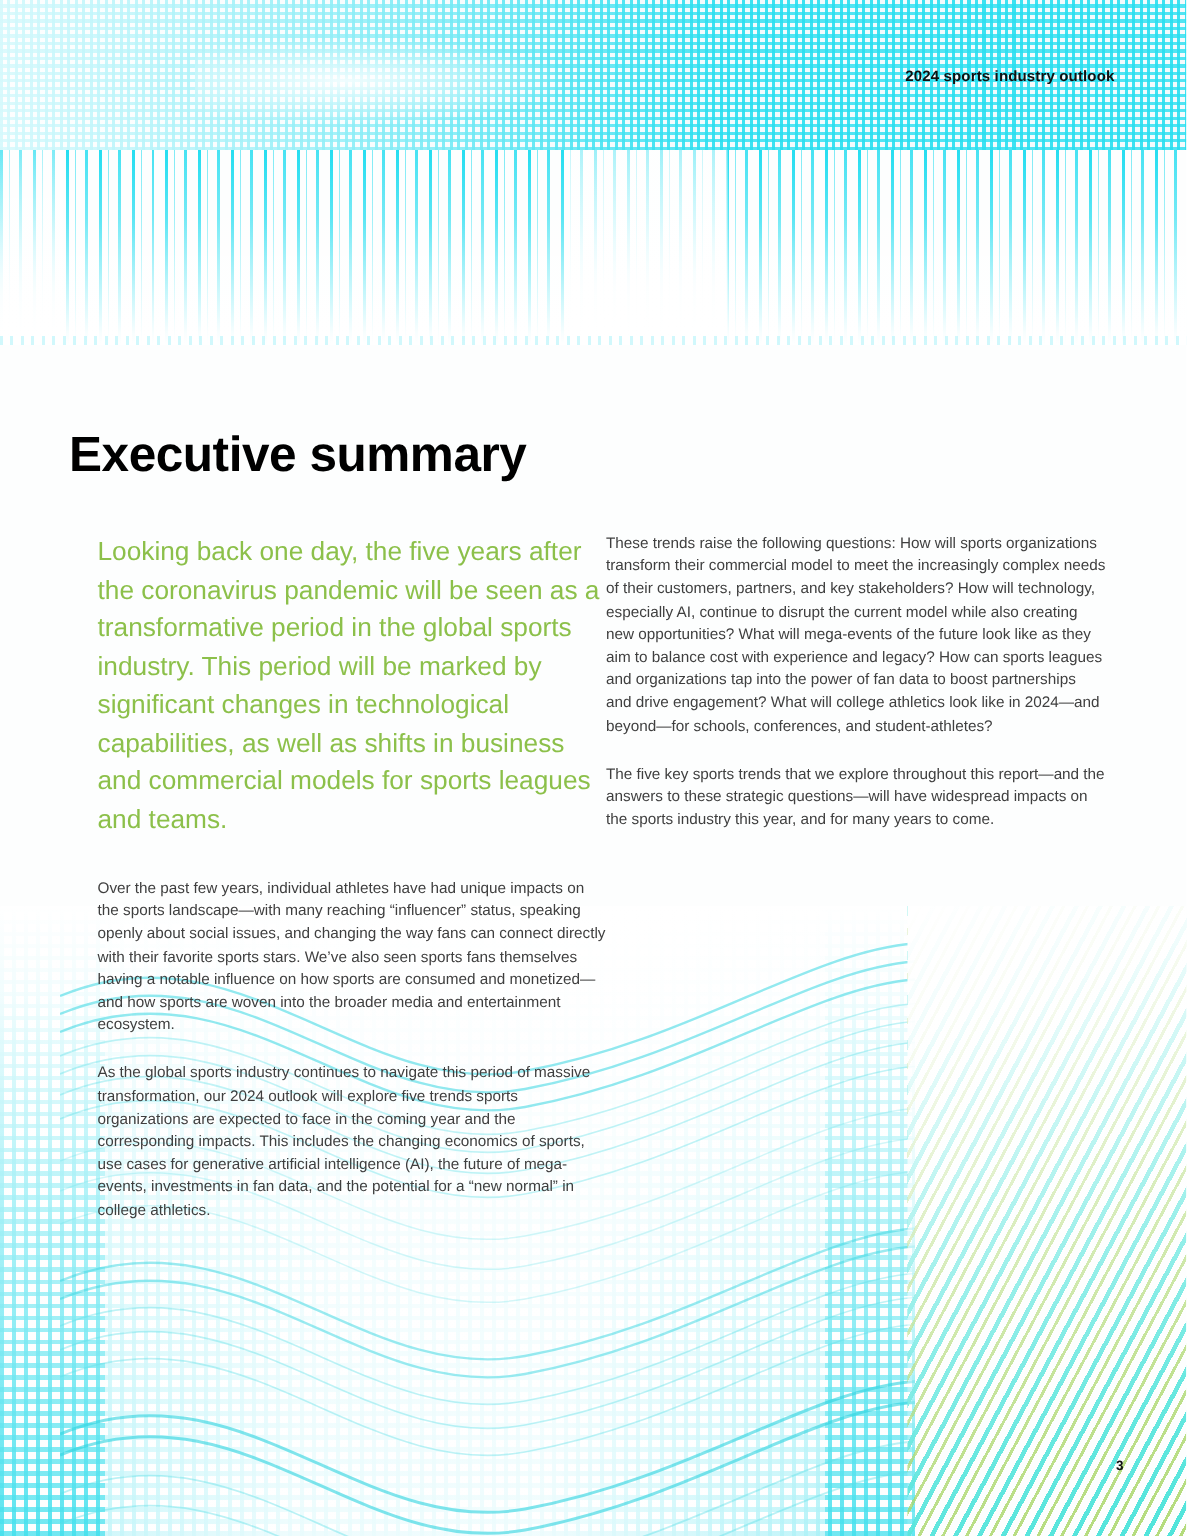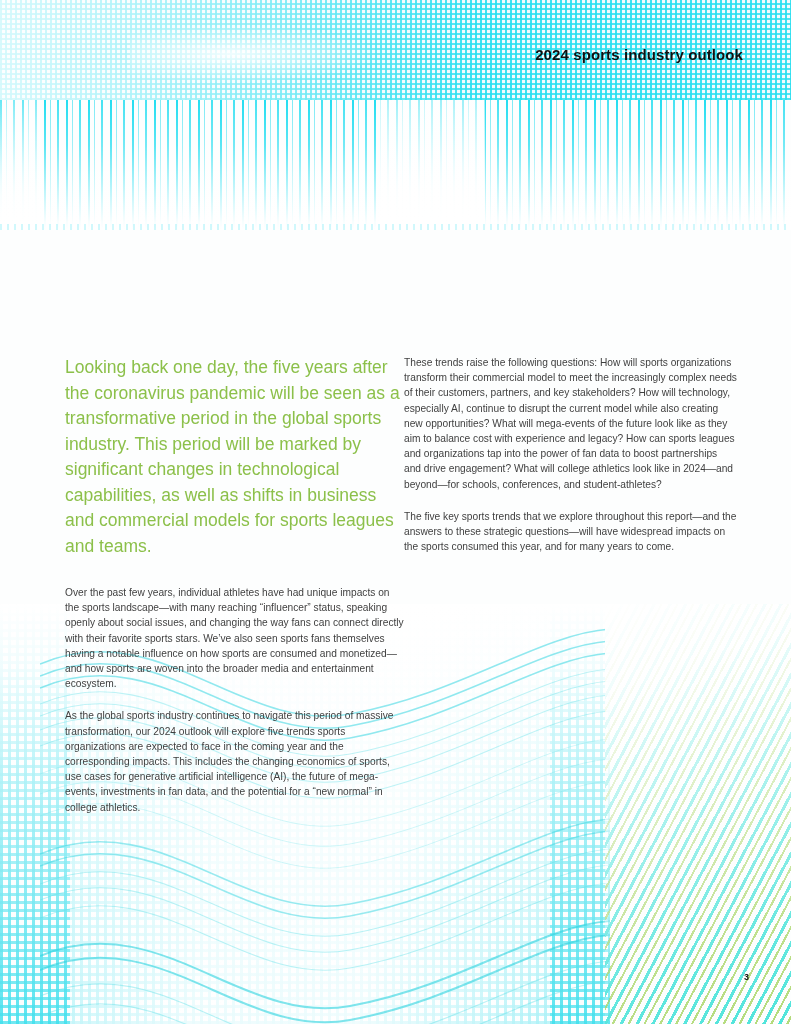--- a/index.html
+++ b/index.html
@@ -78,21 +78,21 @@
   .banner-hairline{
     position:absolute;left:0;top:224px;width:791px;height:6px;
     background-image:repeating-linear-gradient(90deg,
       rgba(25,220,240,.40) 0px, rgba(25,220,240,.40) 2px,
       rgba(255,255,255,0) 2px, rgba(255,255,255,0) 7px);
     opacity:.5;
   }
 
   .running-head{
     position:absolute;right:48px;top:46px;
-    font-size:15px;font-weight:bold;color:#111;
+    font-size:10px;font-weight:bold;color:#111;
     letter-spacing:.1px;z-index:40;
   }
 
   
   .bottom-wrap{
     position:absolute;left:0;bottom:0;width:791px;height:420px;
     overflow:hidden;
   }
   
   .bd-dots{
@@ -238,26 +238,27 @@
     </div>
 
     <div class="bd-diag"></div>
     <div class="bd-diag-fade"></div>
   </div>
 
   <div class="page-number">3</div>
 
   <div class="content">
 
+    <h1 class="title">Executive summary</h1>
 
     <div class="col-left">
       <p class="lead">Looking back one day, the five years after the coronavirus pandemic will be seen as a transformative period in the global sports industry. This period will be marked by significant changes in technological capabilities, as well as shifts in business and commercial models for sports leagues and teams.</p>
       <p class="body">Over the past few years, individual athletes have had unique impacts on the sports landscape—with many reaching “influencer” status, speaking openly about social issues, and changing the way fans can connect directly with their favorite sports stars. We’ve also seen sports fans themselves having a notable influence on how sports are consumed and monetized—and how sports are woven into the broader media and entertainment ecosystem.</p>
       <p class="body">As the global sports industry continues to navigate this period of massive transformation, our 2024 outlook will explore five trends sports organizations are expected to face in the coming year and the corresponding impacts. This includes the changing economics of sports, use cases for generative artificial intelligence (AI), the future of mega-events, investments in fan data, and the potential for a “new normal” in college athletics.</p>
     </div>
 
     <div class="col-right">
       <p class="body">These trends raise the following questions: How will sports organizations transform their commercial model to meet the increasingly complex needs of their customers, partners, and key stakeholders? How will technology, especially AI, continue to disrupt the current model while also creating new opportunities? What will mega-events of the future look like as they aim to balance cost with experience and legacy? How can sports leagues and organizations tap into the power of fan data to boost partnerships and drive engagement? What will college athletics look like in 2024—and beyond—for schools, conferences, and student-athletes?</p>
-      <p class="body">The five key sports trends that we explore throughout this report—and the answers to these strategic questions—will have widespread impacts on the sports consumed this year, and for many years to come.</p>
+      <p class="body">The five key sports trends that we explore throughout this report—and the answers to these strategic questions—will have widespread impacts on the sports industry this year, and for many years to come.</p>
     </div>
 
   </div>
 </div>
 
 </body></html>

